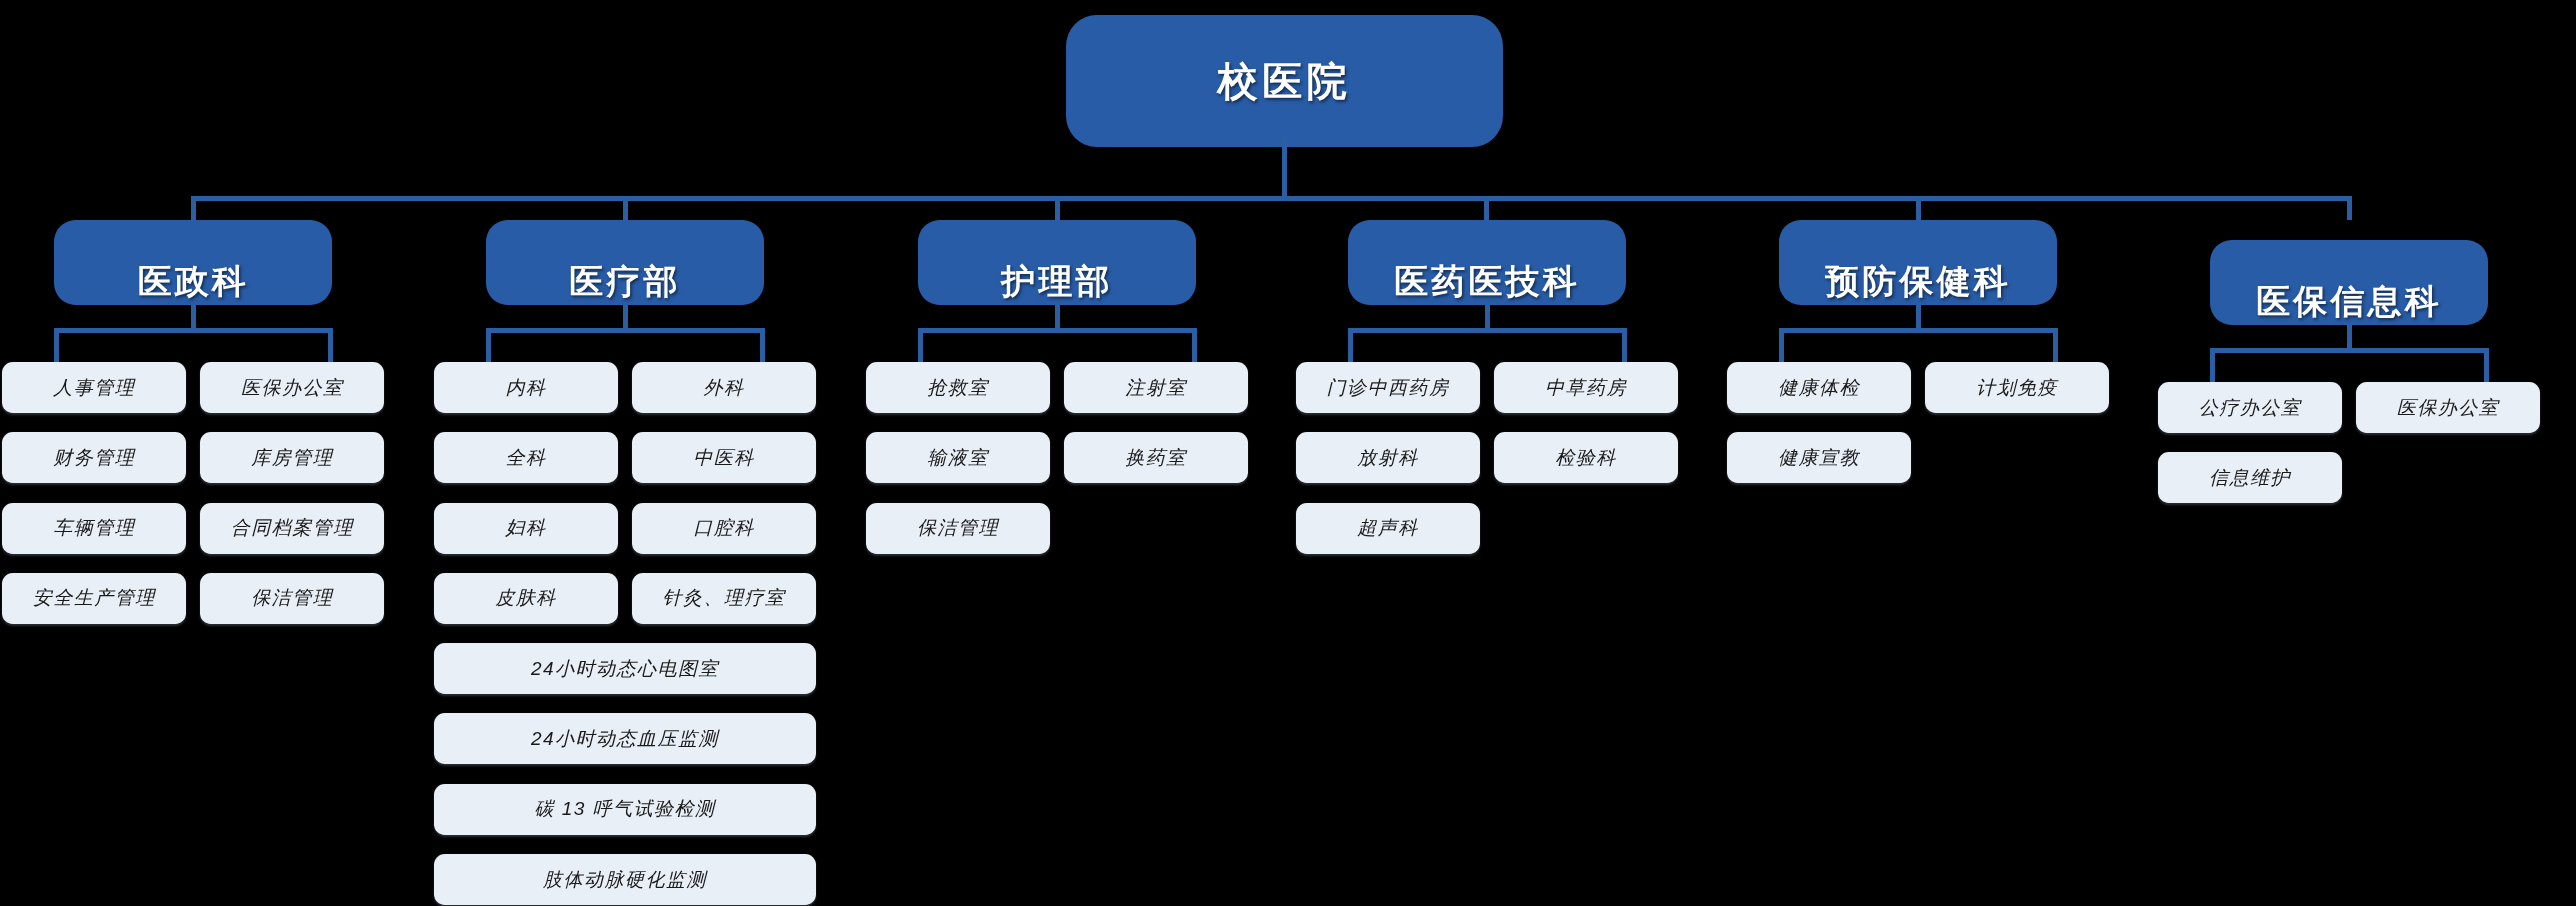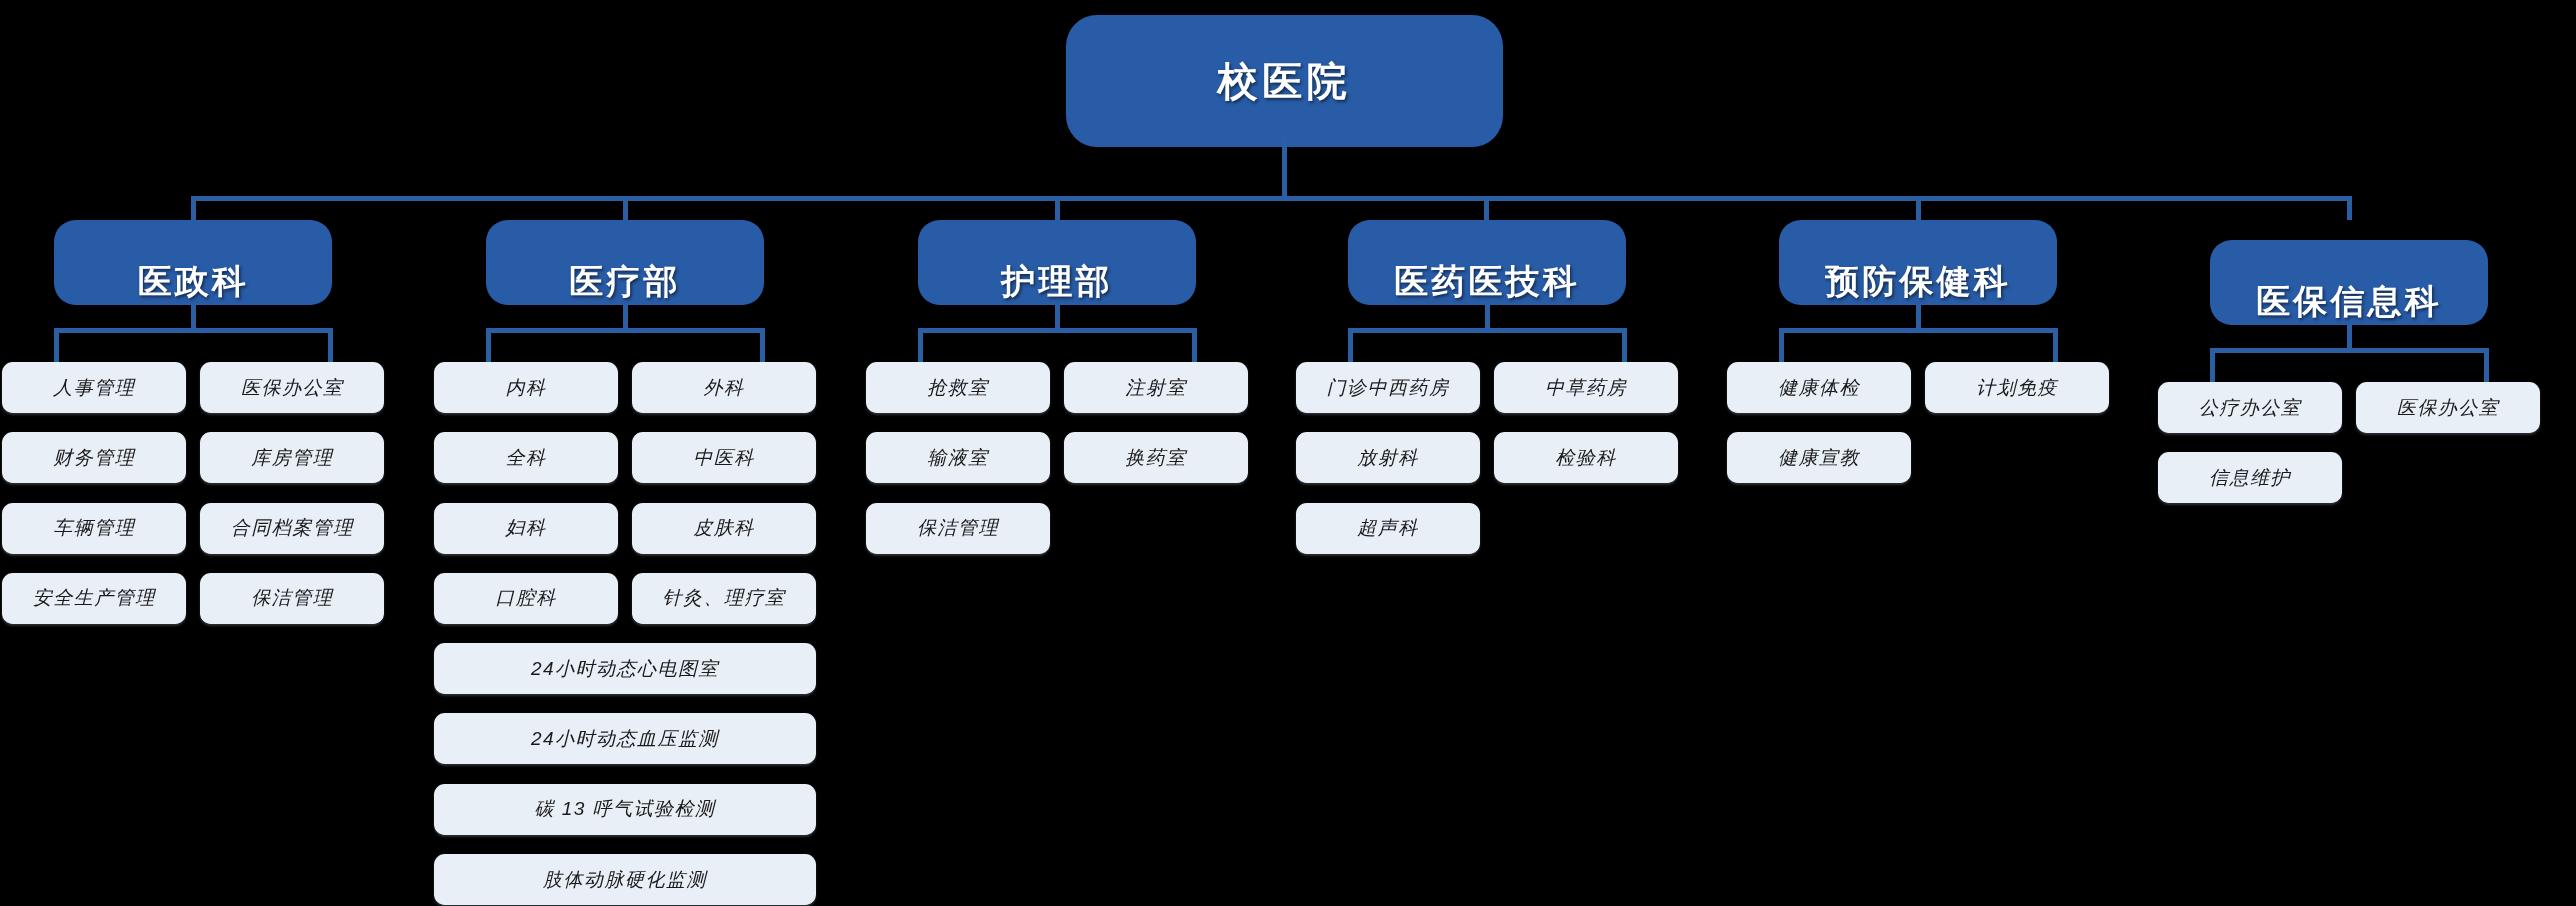--- a/index.html
+++ b/index.html
@@ -128,24 +128,24 @@
           <div class="leaf">
             <span>全科</span>
           </div>
           <div class="leaf">
             <span>中医科</span>
           </div>
           <div class="leaf">
             <span>妇科</span>
           </div>
           <div class="leaf">
+            <span>口腔科</span>
+          </div>
+          <div class="leaf">
             <span>皮肤科</span>
-          </div>
-          <div class="leaf">
-            <span>口腔科</span>
           </div>
           <div class="leaf">
             <span>针灸、理疗室</span>
           </div>
           <div class="leaf wide">
             <span>24小时动态心电图室</span>
           </div>
           <div class="leaf wide">
             <span>24小时动态血压监测</span>
           </div>

